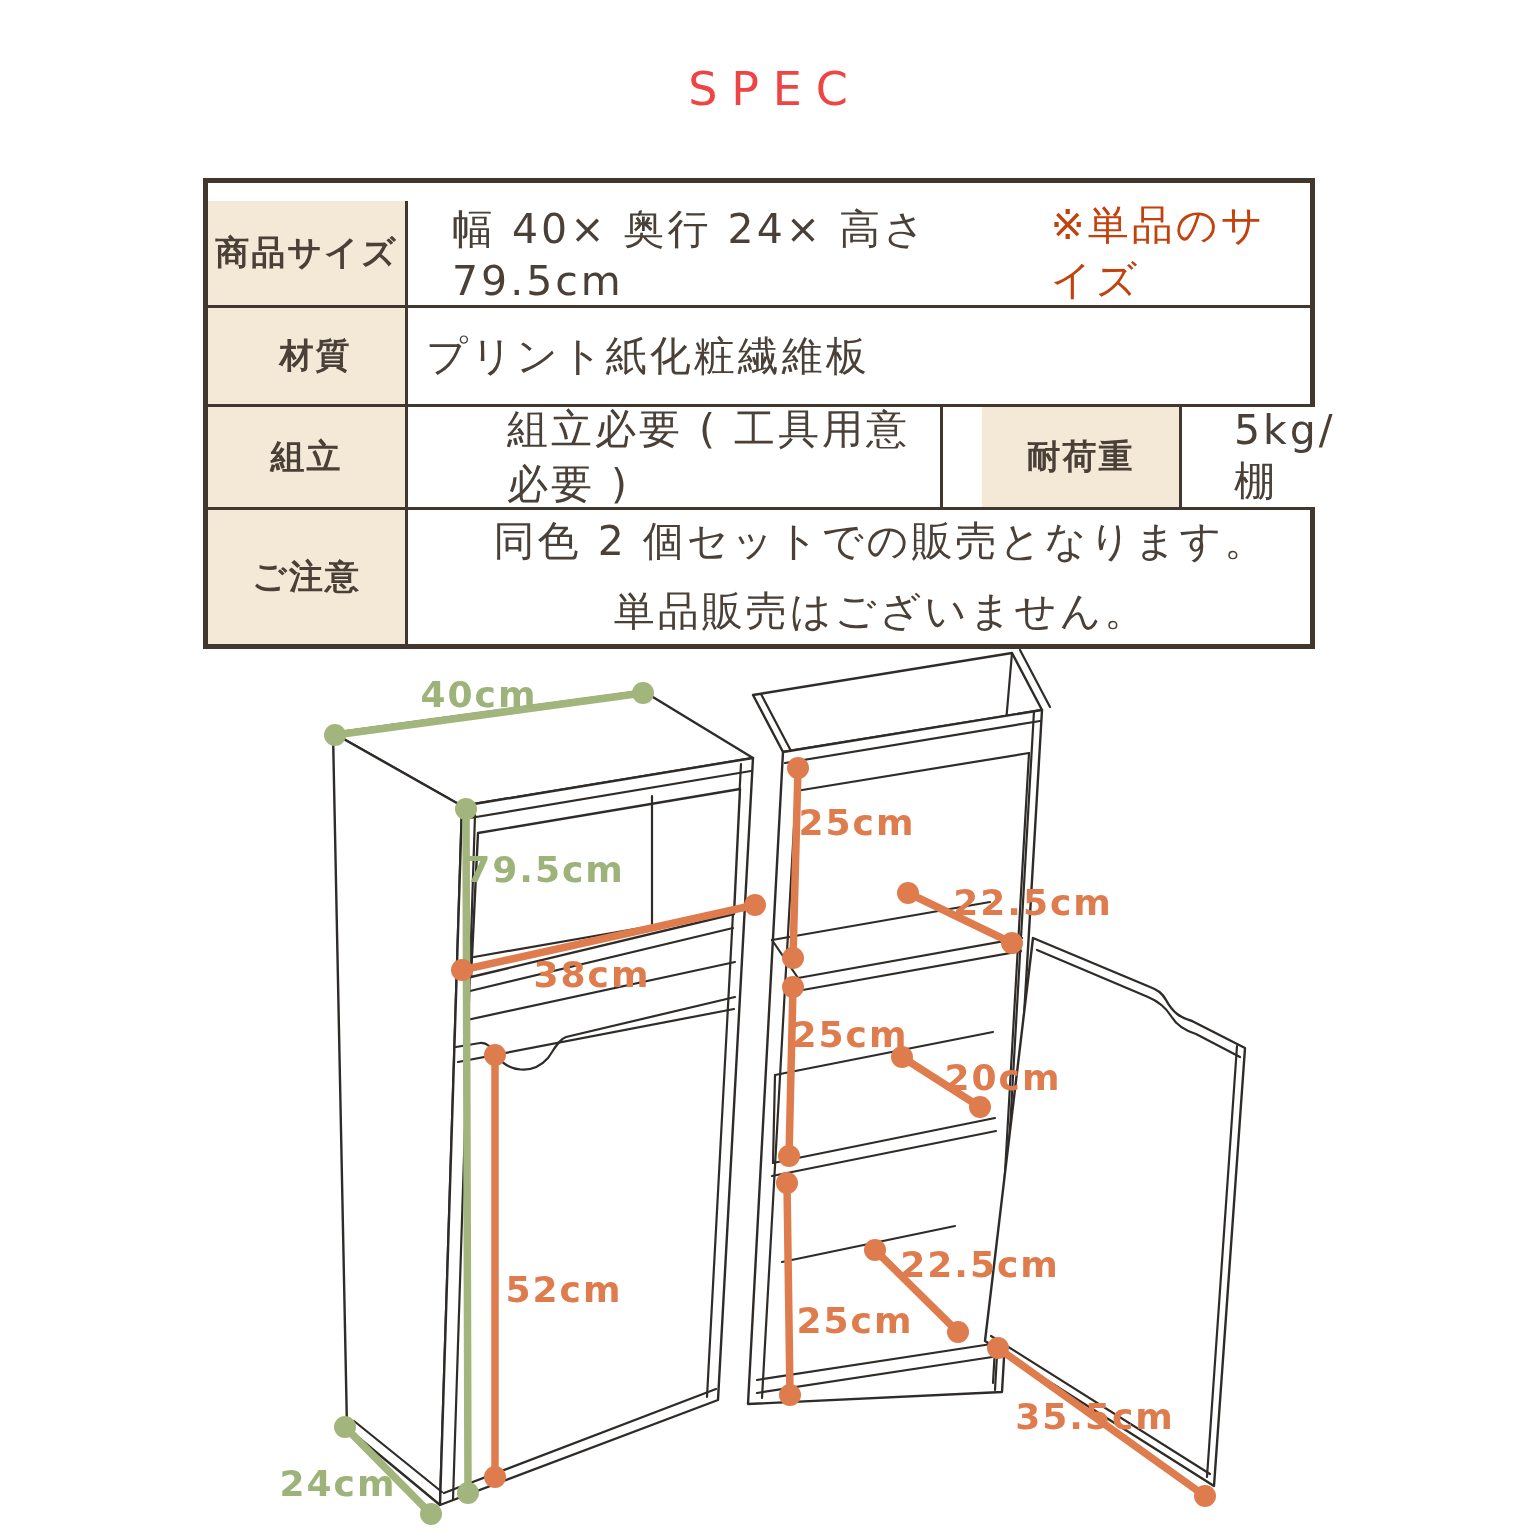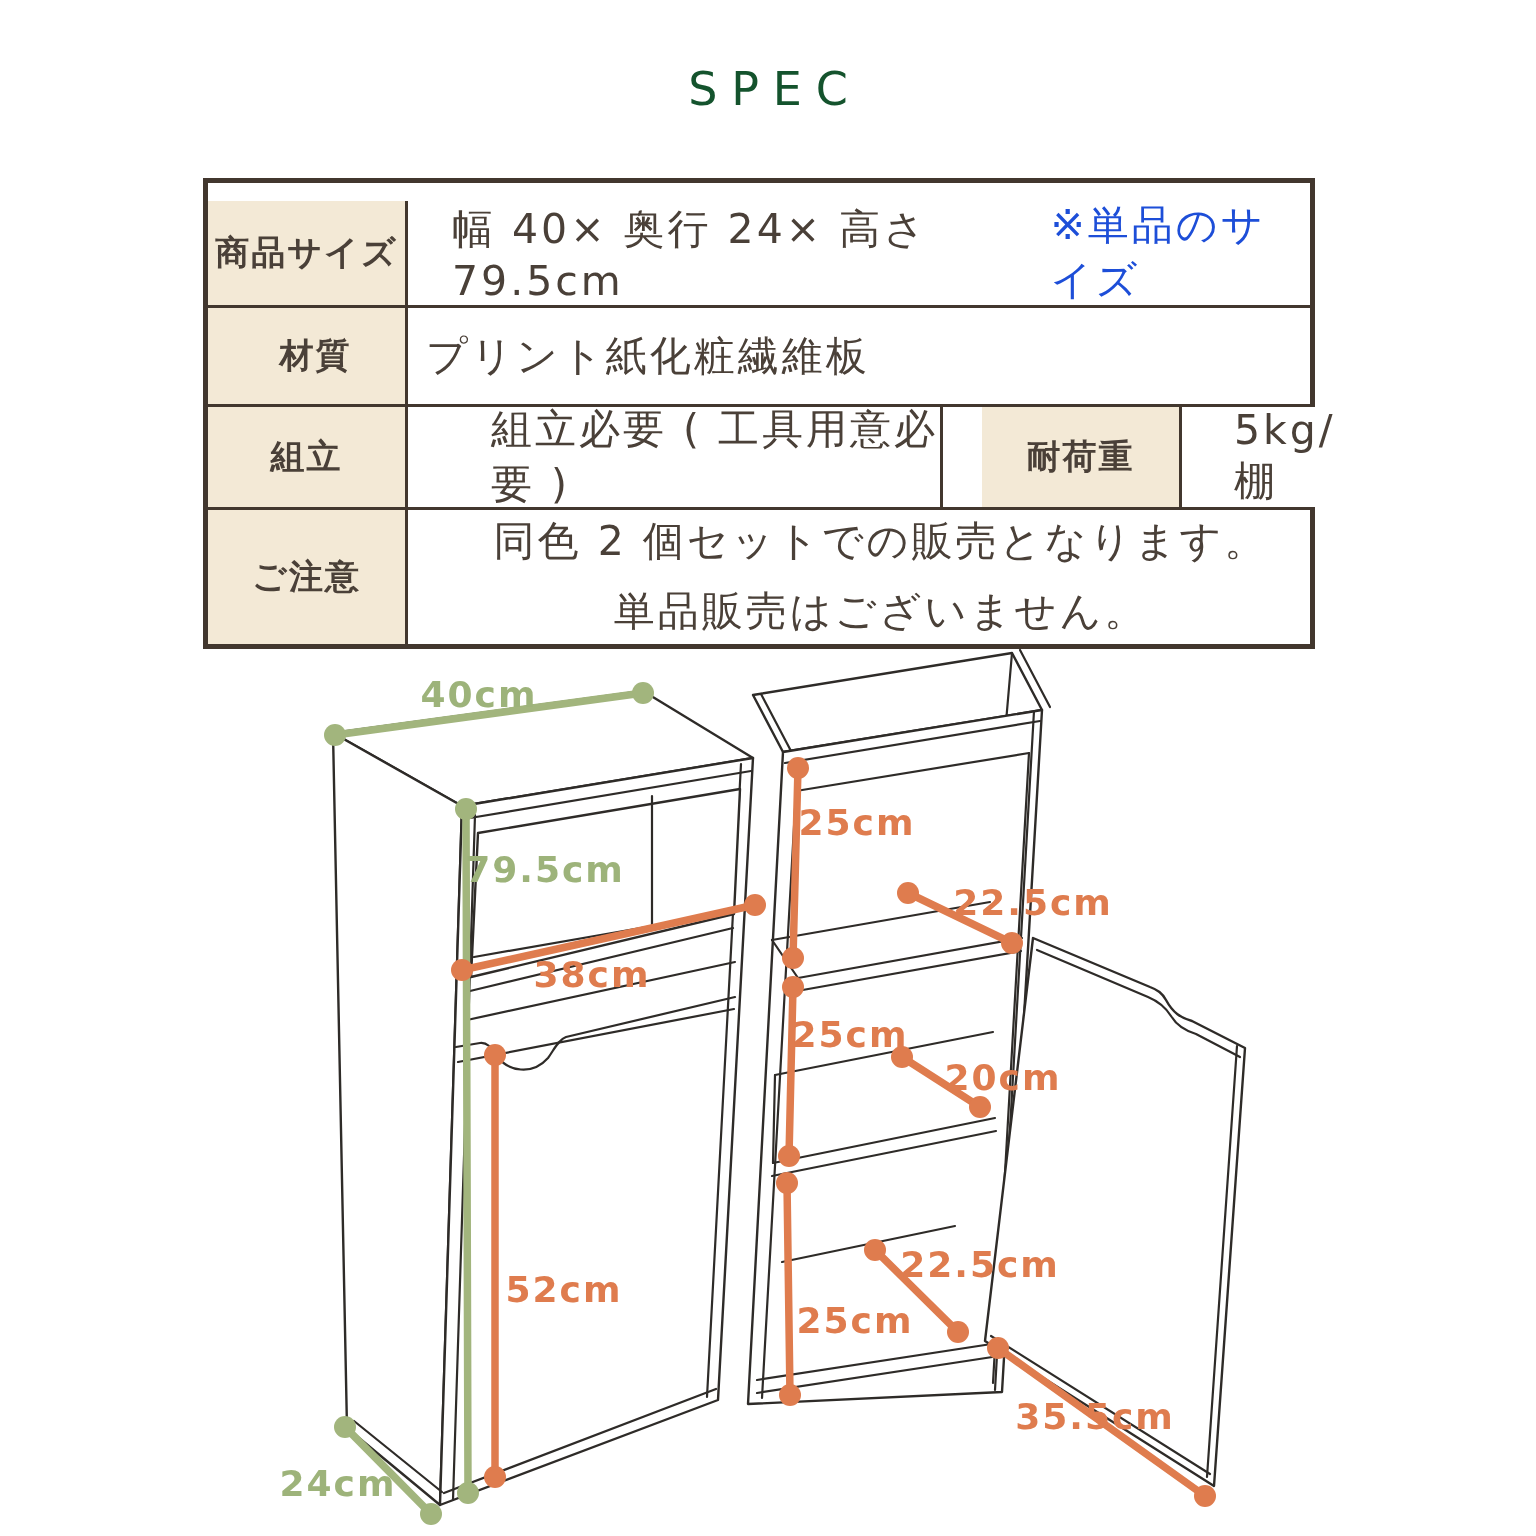--- a/index.html
+++ b/index.html
@@ -4,43 +4,43 @@
 <style>
   html,body { margin:0; padding:0; }
   body {
     width:1536px; height:1536px; position:relative; background:#ffffff;
     font-family:"DejaVu Sans","Liberation Sans",sans-serif; color:#4a4038;
     overflow:hidden;
   }
   .page-title {
     position:absolute; top:62px; left:0; width:100%;
     text-align:center; font-size:46px; font-weight:500;
-    letter-spacing:0.30em; text-indent:0.30em; color:#14532d;
+    letter-spacing:0.30em; text-indent:0.30em; color:#ef4444;
   }
   .spec-table {
     position:absolute; left:203px; top:178px; width:1112px;
     border:5px solid #42372e; background:#fff; box-sizing:border-box;
   }
   .t-row { display:grid; grid-template-columns:200px 1fr; }
   .t-row + .t-row { border-top:3px solid #42372e; }
   .t-row.r3 { grid-template-columns:200px 496px 200px 1fr;gap:39px; }
   .r1 .cell { height:104px;margin-top:18px; }
   .r2 .cell { height:96px;padding-left:18px; }
   .r3 .cell { height:100px; }
   .r4 .cell { height:134px; }
   .cell { display:flex; align-items:center; box-sizing:border-box; }
   .th {
     background:#f3e9d6; justify-content:center;
     font-size:34px; font-weight:bold; letter-spacing:2px;
     border-right:3px solid #42372e;
   }
   .td { font-size:41px; letter-spacing:3px; padding-left:44px; background:#fff; }
-  .td.mid { border-right:3px solid #42372e; }
+  .td.mid { border-right:3px solid #42372e;margin-left:16px; }
   .td.num { justify-content:center; padding-left:13px; }
-  .note { color:#1d4ed8; margin-left:34px; }
+  .note { color:#c2410c; margin-left:34px; }
   .r4 .td { flex-direction:column; align-items:center; justify-content:center; }
   .r4 .td span { display:block; line-height:1.7; }
   svg.diagram { position:absolute; left:0; top:0; }
   .cab  { fill:#ffffff; stroke:#2e2b28; stroke-width:2.4; stroke-linejoin:round; }
   .ln   { fill:none; stroke:#2e2b28; stroke-width:2.2; stroke-linecap:round; stroke-linejoin:round; }
   .dim-g { stroke:#a2b57d; stroke-width:7.5; stroke-linecap:round; }
   .dim-o { stroke:#df7c4e; stroke-width:7.5; stroke-linecap:round; }
   .dot-g { fill:#a2b57d; }
   .dot-o { fill:#df7c4e; }
   .dim-label { font-size:36px; font-weight:bold; letter-spacing:2px; text-anchor:middle;

